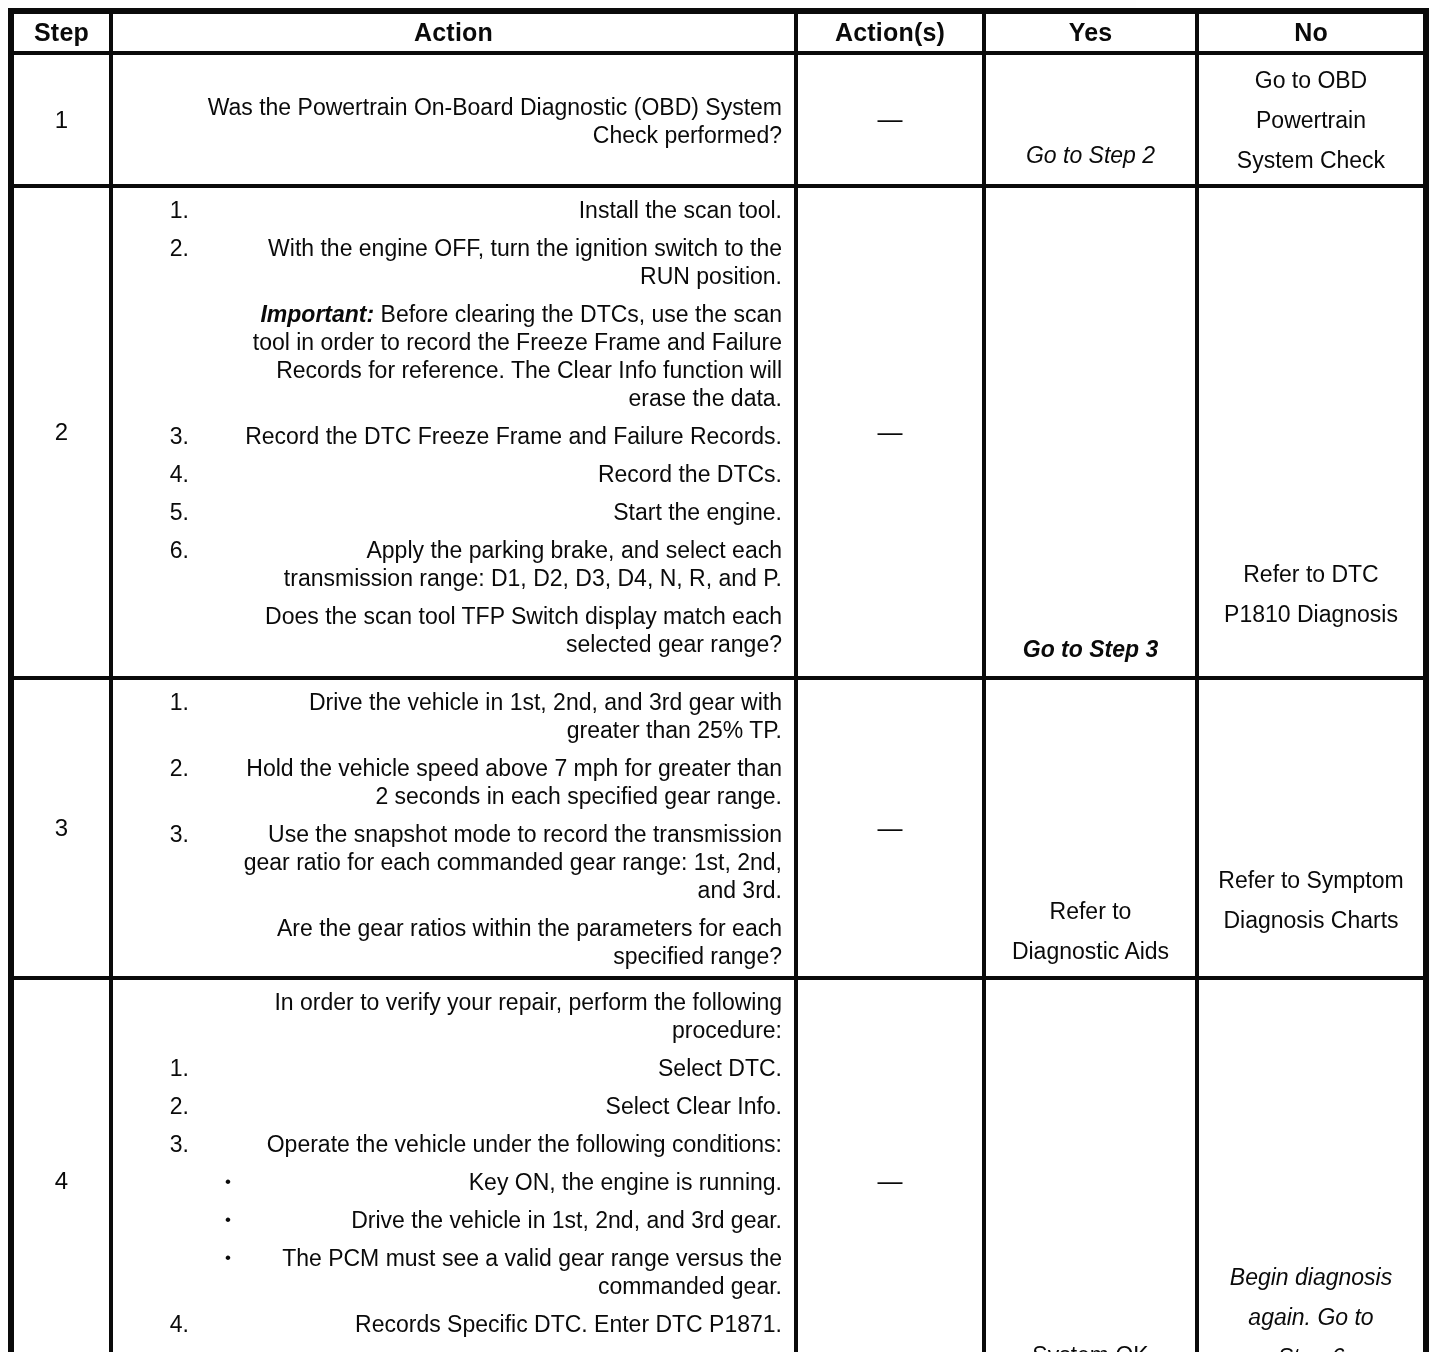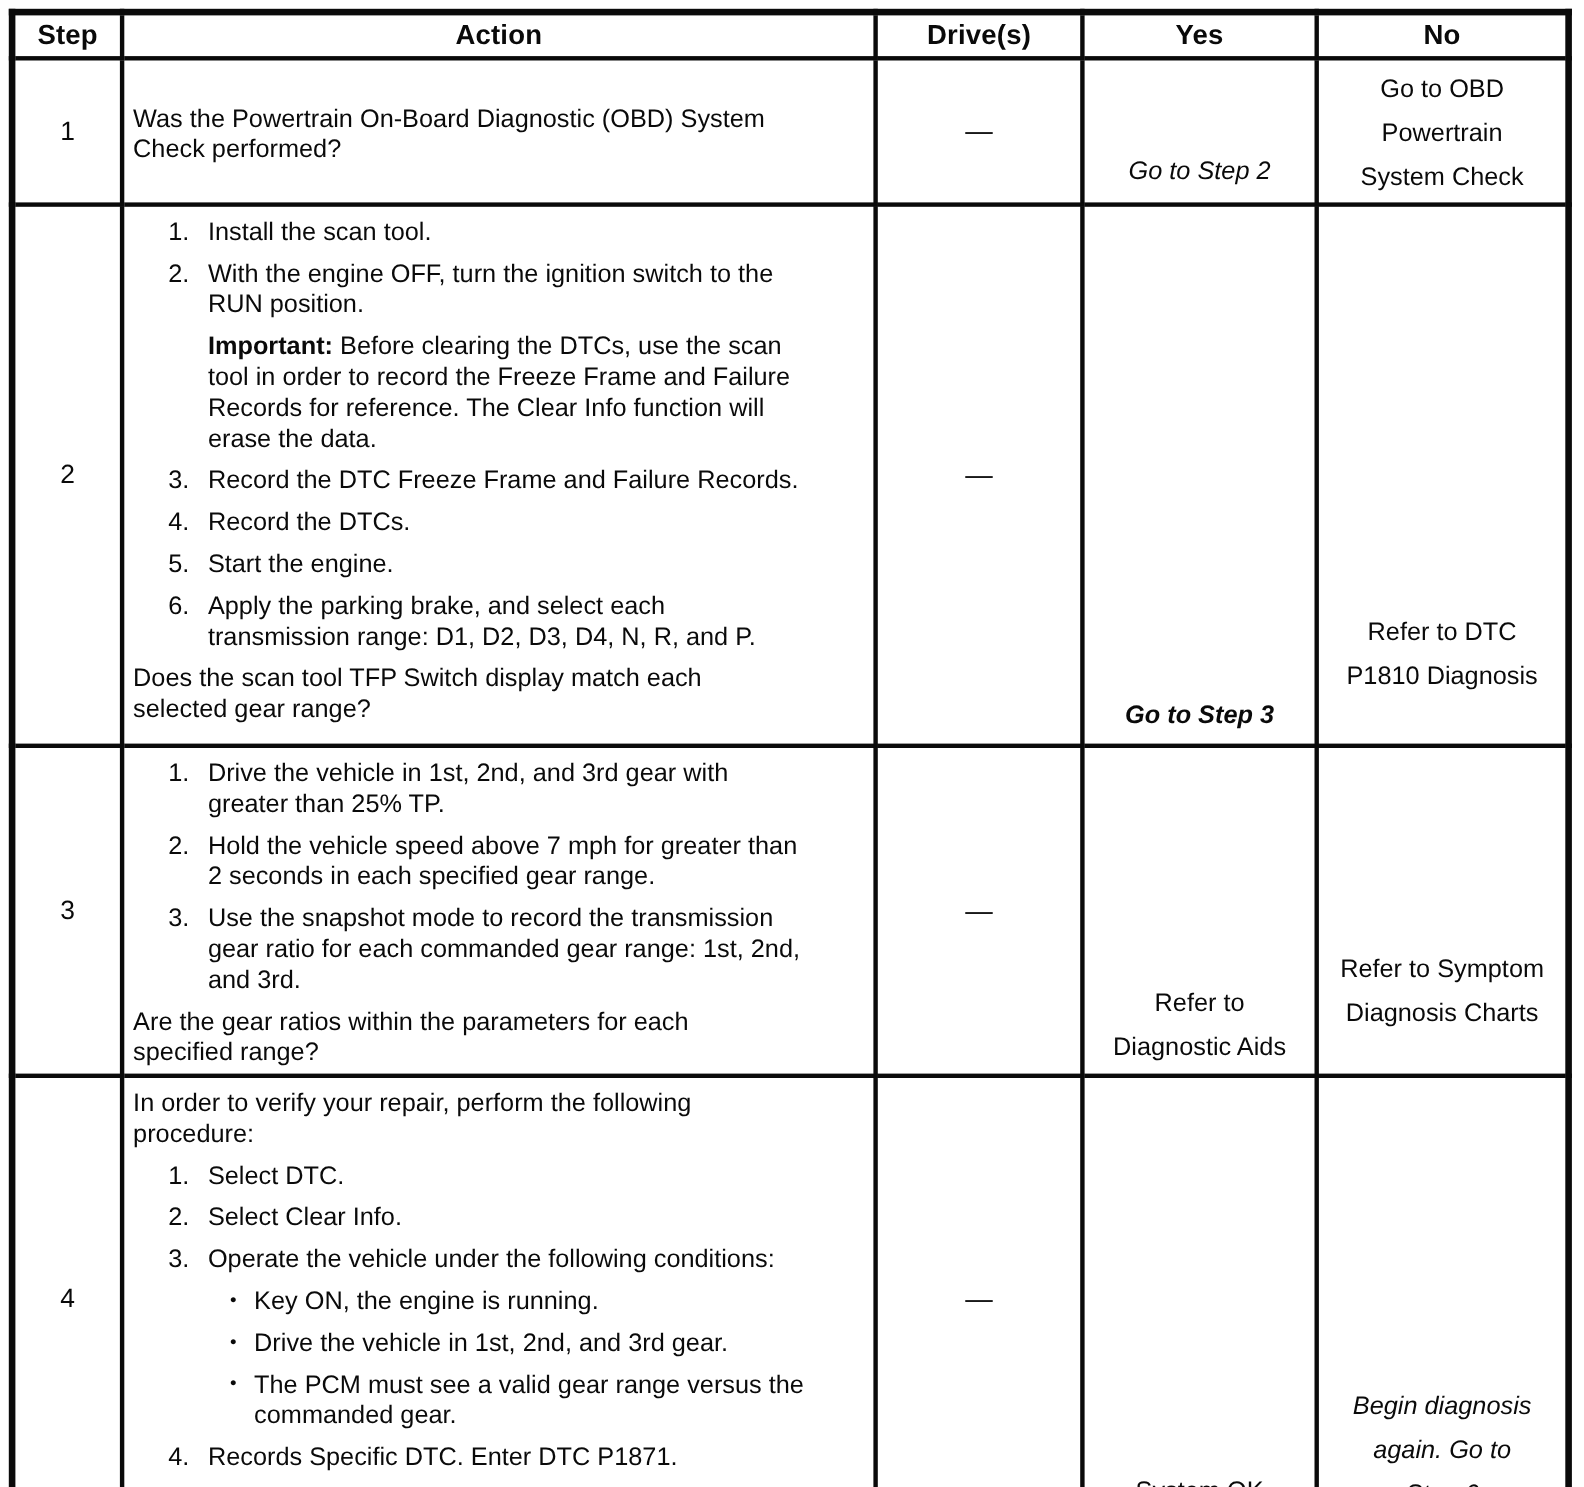--- a/index.html
+++ b/index.html
@@ -54,30 +54,31 @@
     vertical-align: middle;
     font-size: 24px;
   }
 
   
   td.col-action {
     vertical-align: top;
     padding: 8px 12px 6px 8px;
     font-size: 23px;
     line-height: 28px;
+    text-align: right;
   }
   tr.r0 td.col-action { vertical-align: middle; }
   .action-text, .action-question { white-space: pre-line; }
   .action-question { margin-top: 10px; }
   .action-li { display: flex; margin-top: 10px; padding-left: 32px; }
   .action-li:first-child, .action-text:first-child { margin-top: 0; }
   .li-num { flex: 0 0 36px; }
   .li-text { flex: 1 1 auto; white-space: pre-line; }
   .action-note { margin: 10px 0 0 68px; white-space: pre-line; }
-  .note-label { font-weight: bold; }
+  .note-label { font-weight: bold; font-style: italic; }
   .action-bullet { display: flex; margin-top: 10px; padding-left: 88px; }
   .b-dot { flex: 0 0 22px; font-size: 17px; line-height: 28px; }
 
   
   td.col-value {
     text-align: center;
     vertical-align: middle;
     font-size: 25px;
   }
 
@@ -111,21 +112,21 @@
       <col class="c-step">
         <col class="c-act">
         <col class="c-val">
         <col class="c-yes">
         <col class="c-no">
     </colgroup>
     <thead>
       <tr class="hr">
         <th>Step</th>
         <th>Action</th>
-        <th>Drive(s)</th>
+        <th>Action(s)</th>
         <th>Yes</th>
         <th>No</th>
       </tr>
     </thead>
     <tbody id="tbody">
         <tr class="row r0">
           <td class="col-step">
             <div class="step-num">1</div>
           </td>
           <td class="col-action">

